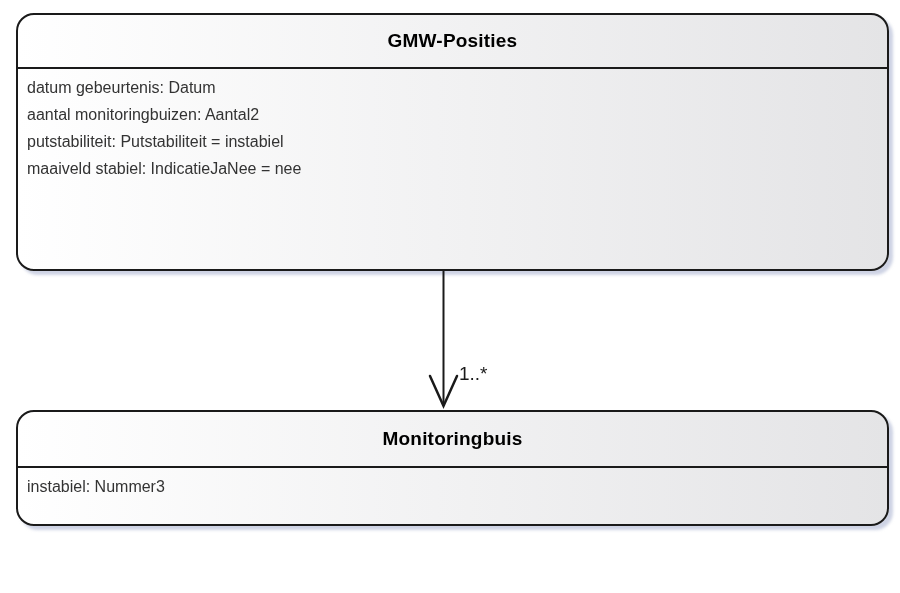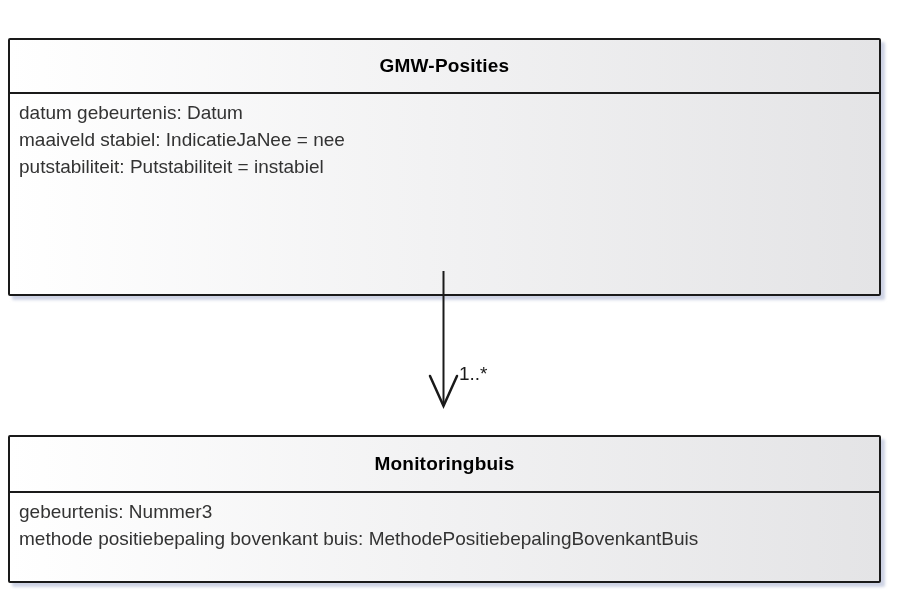--- a/index.html
+++ b/index.html
@@ -18,49 +18,48 @@
     width: 900px; height: 593px;
     overflow: hidden;
   }
   .canvas {
     position: relative;
     width: 900px; height: 593px;
     background: var(--bg);
   }
   .uml-class {
     position: absolute;
-    left: 8px;
+    left: 16px;
     width: 873px;
     border: 2px solid var(--border-color);
-    border-radius: 2px;
+    border-radius: 18px;
     background: linear-gradient(to right, var(--fill-left), var(--fill-right));
     box-shadow: 4px 4px 3px var(--shadow-color);
-    margin-top: 25px;
   }
   .uml-class.gmw { top: 13px; height: 258px; }
-  .uml-class.buis { top: 410px; height: 148px; }
+  .uml-class.buis { top: 410px; height: 116px; }
   .uml-class-header {
     height: 54px;
     border-bottom: 2px solid var(--border-color);
     display: flex;
     align-items: center;
     justify-content: center;
   }
   .uml-class.buis .uml-class-header { height: 56px; }
   .uml-class-title {
     font-size: 19px;
     font-weight: bold;
     color: var(--title-color);
     letter-spacing: 0.2px;
   }
   .uml-attrs {
     padding: 5px 8px 0 9px;
   }
   .attr {
-    font-size: 19px;
+    font-size: 16px;
     line-height: 27px;
     color: var(--text-color);
     white-space: nowrap;
   }
   .assoc-svg {
     position: absolute;
     left: 0; top: 0;
     width: 900px; height: 593px;
     pointer-events: none;
   }
@@ -77,35 +76,35 @@
 
 <div class="canvas">
 
   <div class="uml-class gmw">
     <div class="uml-class-header">
       <span class="uml-class-title">GMW-Posities</span>
     </div>
     <div class="uml-attrs">
 
     <div class="attr">datum gebeurtenis: Datum</div>
+        <div class="attr">aantal monitoringbuizen: Aantal2</div>
+        <div class="attr">putstabiliteit: Putstabiliteit = instabiel</div>
         <div class="attr">maaiveld stabiel: IndicatieJaNee = nee</div>
-        <div class="attr">putstabiliteit: Putstabiliteit = instabiel</div>
       </div>
   </div>
 
   <svg class="assoc-svg" viewBox="0 0 900 593" xmlns="http://www.w3.org/2000/svg">
     <line x1="443.5" y1="271" x2="443.5" y2="406" stroke="#1a1a1a" stroke-width="2"></line>
     <polyline points="430,376 443.5,406 457,376" fill="none" stroke="#1a1a1a" stroke-width="2.5" stroke-linecap="round"></polyline>
   </svg>
   <span class="multiplicity">1..*</span>
 
   <div class="uml-class buis">
     <div class="uml-class-header">
       <span class="uml-class-title">Monitoringbuis</span>
     </div>
     <div class="uml-attrs">
 
-    <div class="attr">gebeurtenis: Nummer3</div>
-        <div class="attr">methode positiebepaling bovenkant buis: MethodePositiebepalingBovenkantBuis</div>
+    <div class="attr">instabiel: Nummer3</div>
       </div>
   </div>
 
 </div>
 
 </body></html>

